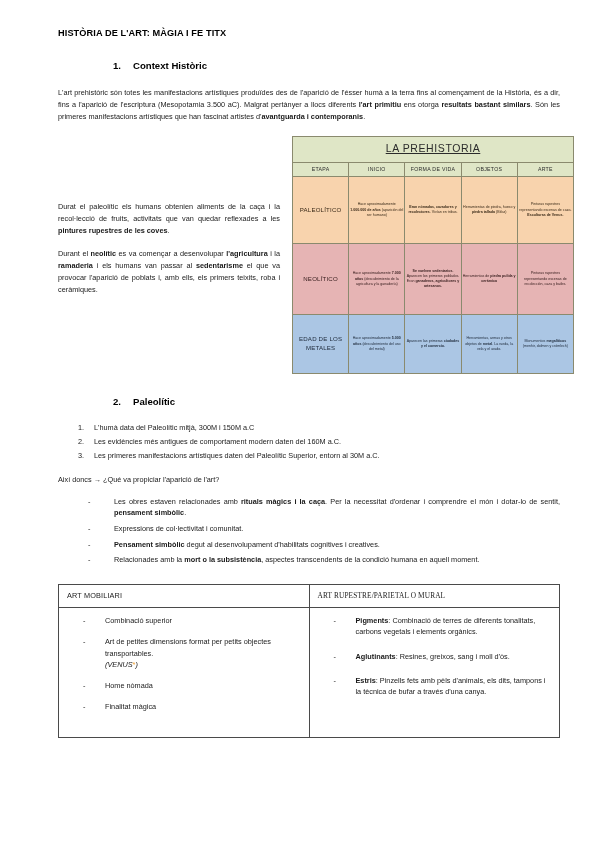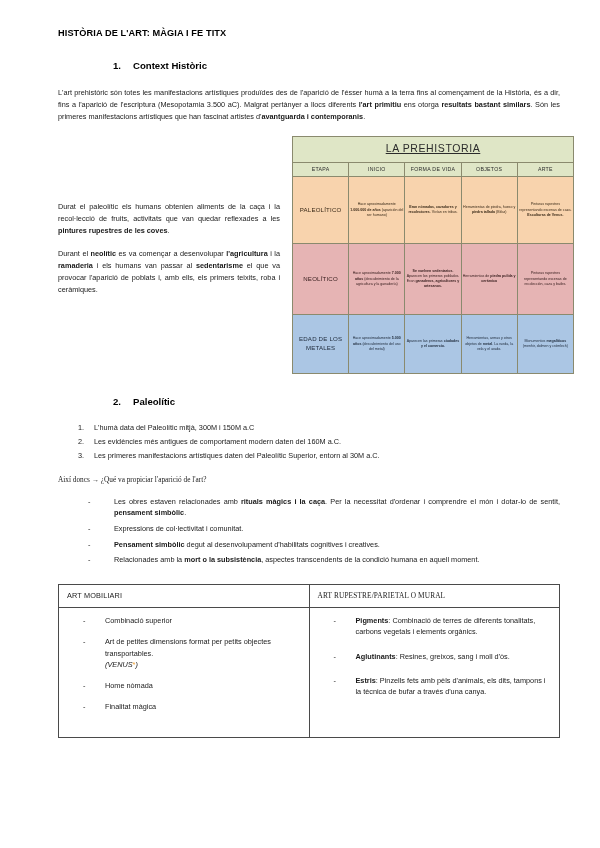--- a/index.html
+++ b/index.html
@@ -125,21 +125,20 @@
   }
   ol.num-list li {
     margin-bottom: 4.5px;
     padding-left: 8px;
     color: #1a1a1a;
   }
   .arrow-line {
     font-size: 7.3px;
     margin: 14px 0 12px 0;
     color: #1a1a1a;
-    font-family: Liberation Serif, serif;
   }
   ul.dash-list {
     list-style: none;
     margin: 0;
     padding-left: 30px;
     font-size: 7.3px;
     line-height: 1.6;
   }
   ul.dash-list li {
     position: relative;

